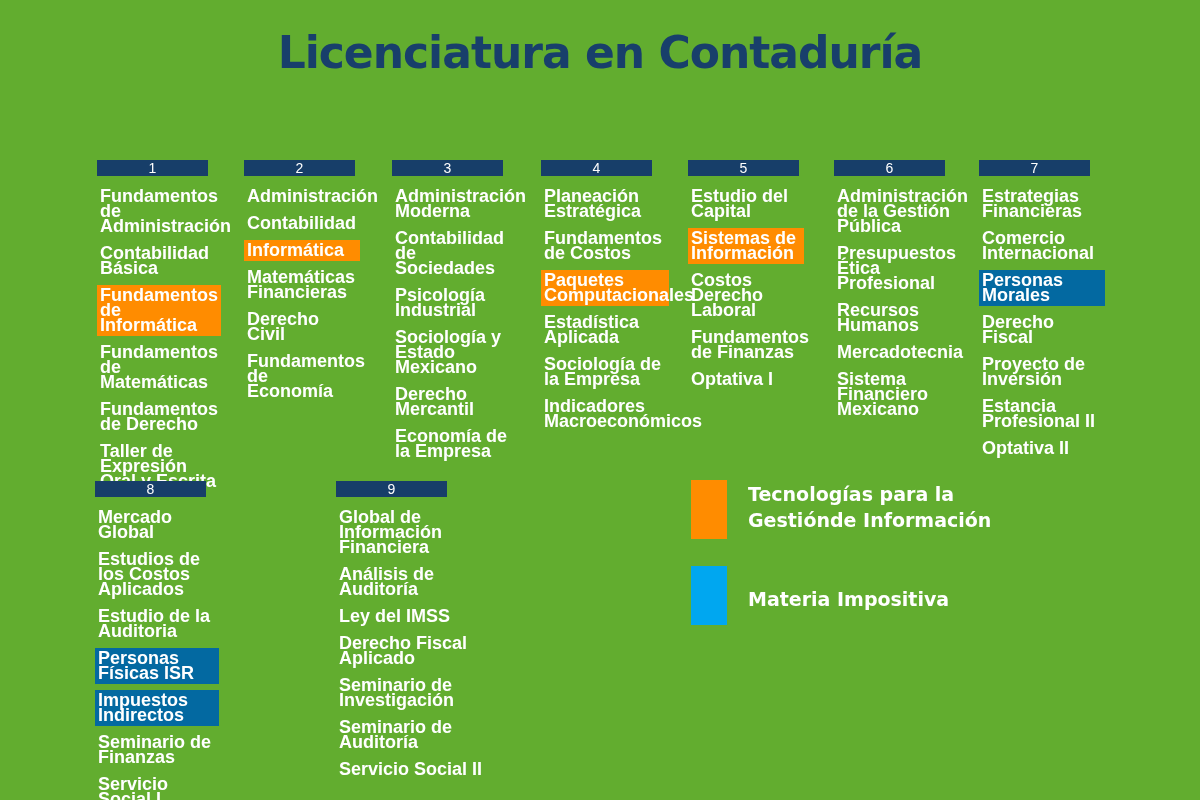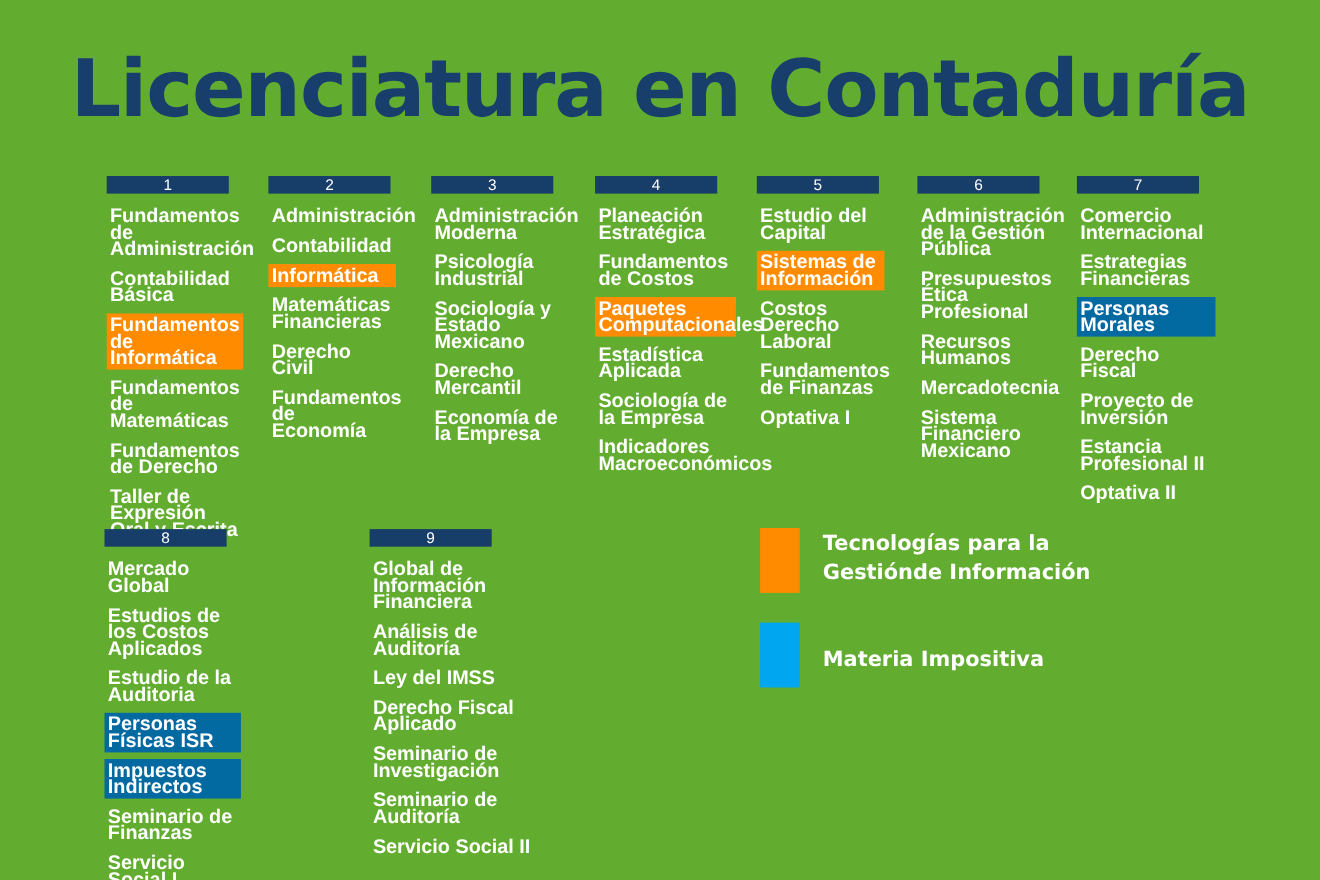--- a/index.html
+++ b/index.html
@@ -1,19 +1,19 @@
 <!DOCTYPE html>
 <html><head>
 <meta charset="utf-8">
 <style>
   html, body { margin:0; padding:0; }
   body { width:1200px; height:800px; background:#62ad2f; position:relative; overflow:hidden;
          font-family:"Liberation Sans", "DejaVu Sans", sans-serif; color:#ffffff; }
-  .title { position:absolute; left:0; top:38px; width:1200px; text-align:center;
-           font-family:"DejaVu Sans", sans-serif; font-weight:bold; font-size:72px; color:#183f6b; letter-spacing:-1px; }
+  .title { position:absolute; left:0; top:27px; width:1200px; text-align:center;
+           font-family:"DejaVu Sans", sans-serif; font-weight:bold; font-size:44px; color:#183f6b; letter-spacing:-1px; }
   .col { position:absolute; }
   .hdr { height:16px; width:111px; background:#173e69; color:#fff; font-size:14px; line-height:16px; text-align:center; margin-bottom:10px; }
   .item { font-size:18px; line-height:15px; padding:3px 3px; margin-bottom:6px;font-weight:bold; }
   .item.orange { background:#ff8c00; }
   .item.blue { background:#0369a1; }
   .legend { position:absolute; left:691px; }
   .legend .sw { position:absolute; left:0; width:36px; height:59px; }
   .legend .lbl { position:absolute; left:57px; font-family:"DejaVu Sans", sans-serif; font-weight:bold; font-size:19px; line-height:26px; width:320px; }
 </style>
 </head>
@@ -36,20 +36,21 @@
       <div class="item">Administración</div>
       <div class="item">Contabilidad</div>
       <div class="item orange">Informática</div>
       <div class="item">Matemáticas Financieras</div>
       <div class="item">Derecho Civil</div>
       <div class="item">Fundamentos de Economía</div>
     </div>
     <div class="col" style="left: 392px; top: 160px; width: 124px;">
       <div class="hdr">3</div>
       <div class="item">Administración Moderna</div>
+      <div class="item">Contabilidad de Sociedades</div>
       <div class="item">Psicología Industrial</div>
       <div class="item">Sociología y Estado Mexicano</div>
       <div class="item">Derecho Mercantil</div>
       <div class="item">Economía de la Empresa</div>
     </div>
     <div class="col" style="left: 541px; top: 160px; width: 128px;">
       <div class="hdr">4</div>
       <div class="item">Planeación Estratégica</div>
       <div class="item">Fundamentos de Costos</div>
       <div class="item orange">Paquetes Computacionales</div>
@@ -68,22 +69,22 @@
     <div class="col" style="left: 834px; top: 160px; width: 128px;">
       <div class="hdr">6</div>
       <div class="item">Administración de la Gestión Pública</div>
       <div class="item">Presupuestos Ética Profesional</div>
       <div class="item">Recursos Humanos</div>
       <div class="item">Mercadotecnia</div>
       <div class="item">Sistema Financiero Mexicano</div>
     </div>
     <div class="col" style="left: 979px; top: 160px; width: 126px;">
       <div class="hdr">7</div>
+      <div class="item">Estrategias Financieras</div>
       <div class="item">Comercio Internacional</div>
-      <div class="item">Estrategias Financieras</div>
       <div class="item blue">Personas Morales</div>
       <div class="item">Derecho Fiscal</div>
       <div class="item">Proyecto de Inversión</div>
       <div class="item">Estancia Profesional II</div>
       <div class="item">Optativa II</div>
     </div>
     <div class="col" style="left: 95px; top: 481px; width: 124px;">
       <div class="hdr" style="width: 111px;">8</div>
       <div class="item">Mercado Global</div>
       <div class="item">Estudios de los Costos Aplicados</div>

